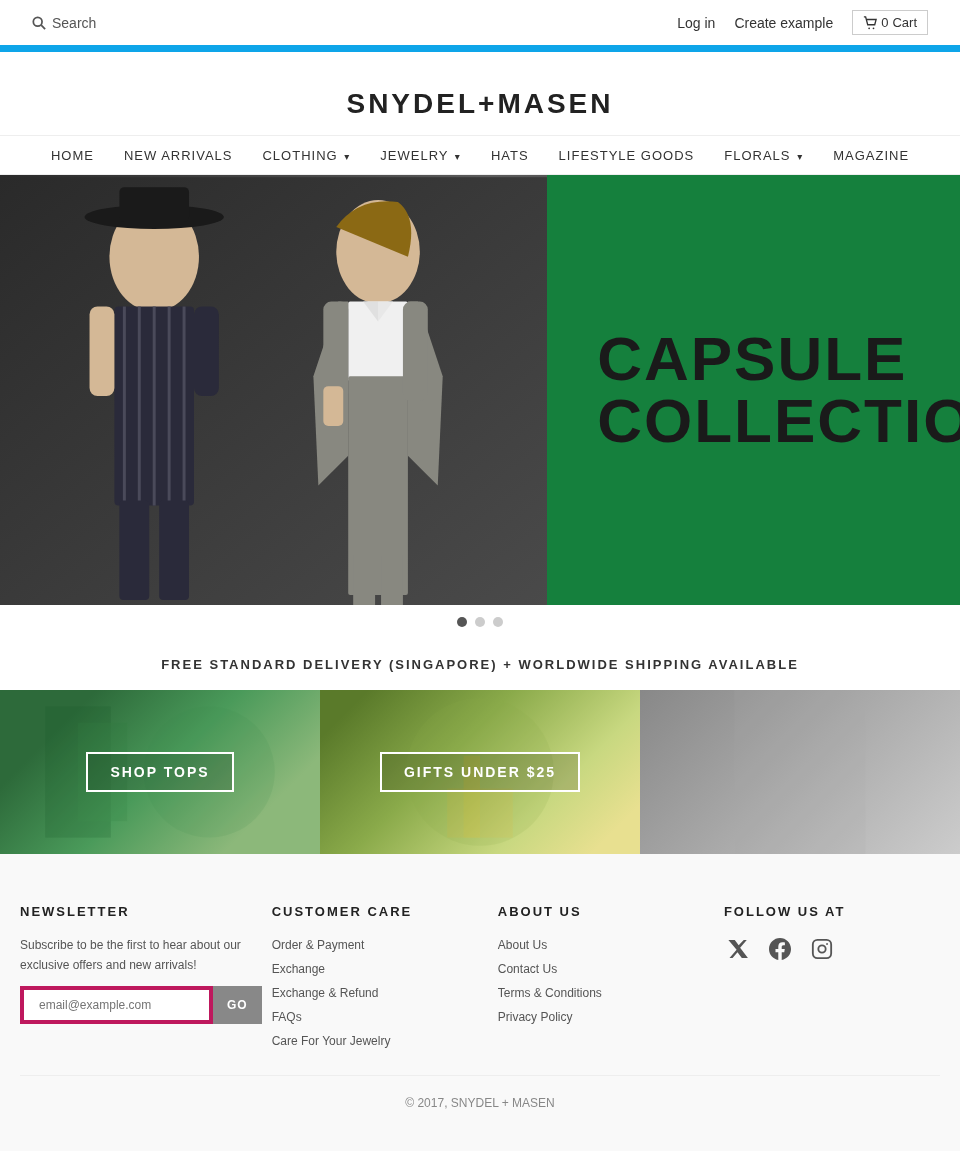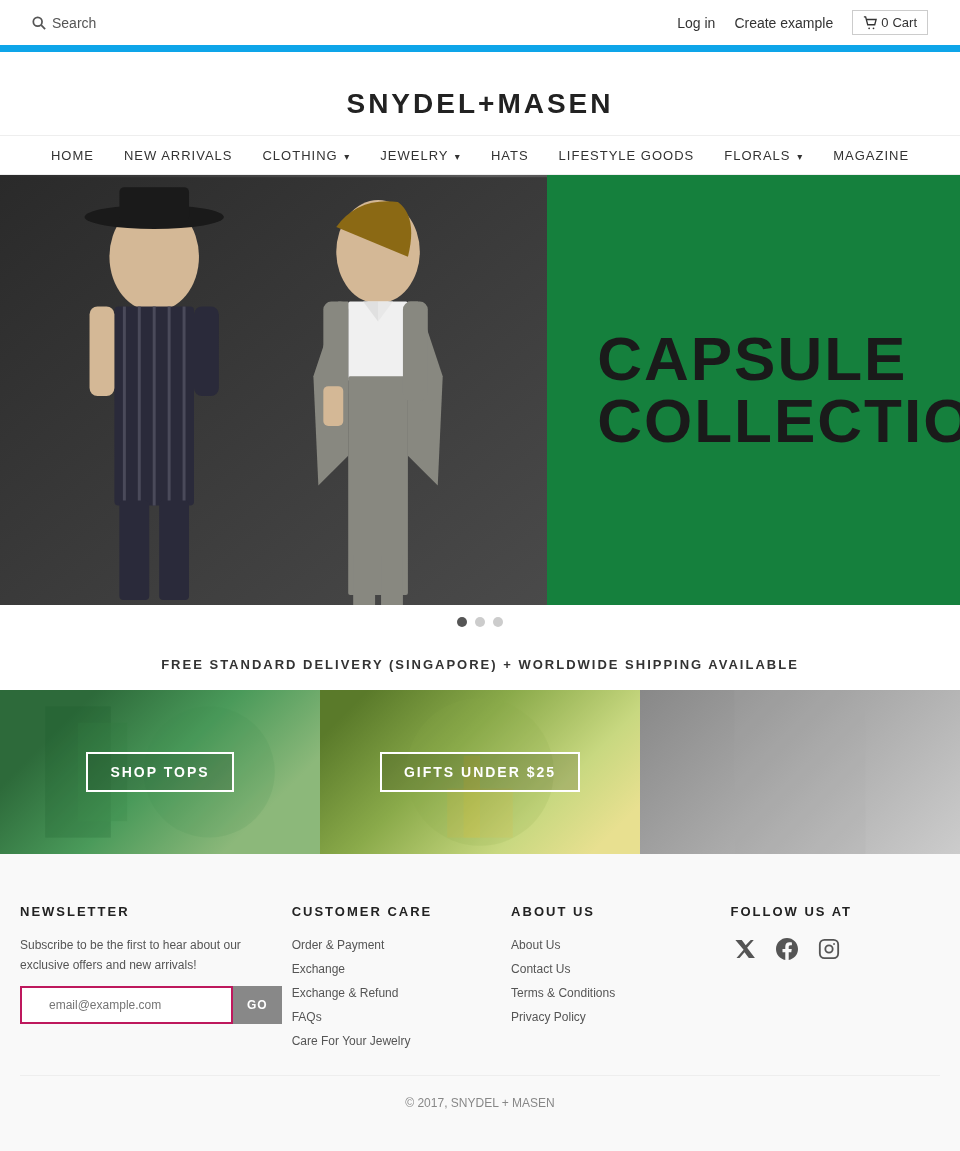--- a/index.html
+++ b/index.html
@@ -230,23 +230,23 @@
       text-decoration: none;
     }
 
     
     .newsletter-form {
       display: flex;
       margin-top: 10px;
     }
     .newsletter-input {
       flex: 1;
-      padding: 8px 27px;
+      padding: 8px 15px;
       font-size: 12px;
-      border: 2px solid #be185d;
+      border: 4px solid #be185d;
       outline: none;
     }
     .newsletter-btn {
       padding: 12px 14px;
       background: #888;
       color: #fff;
       border: none;
       font-size: 12px;
       font-weight: 700;
       cursor: pointer;

